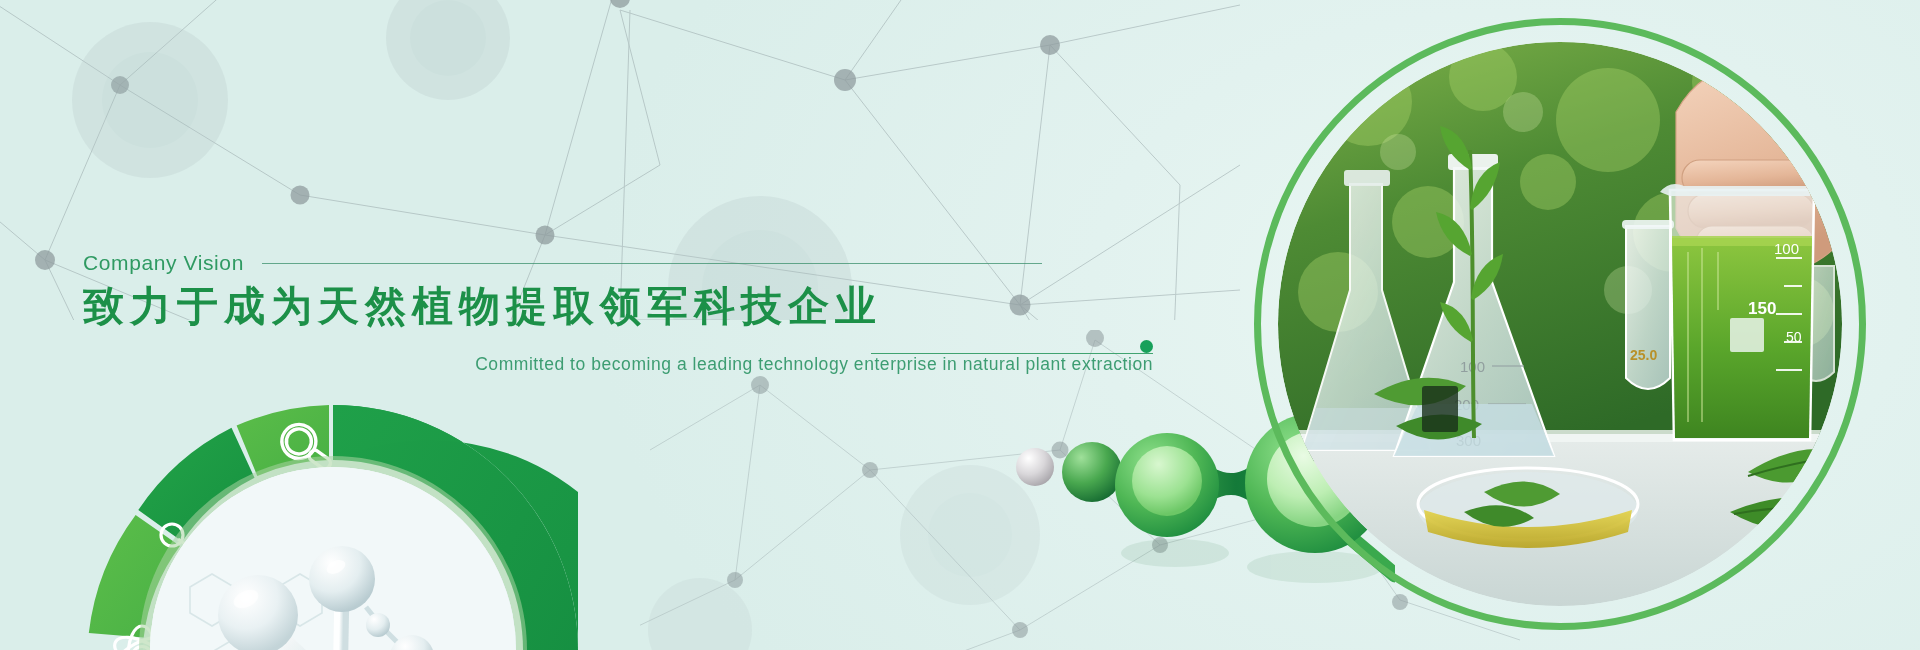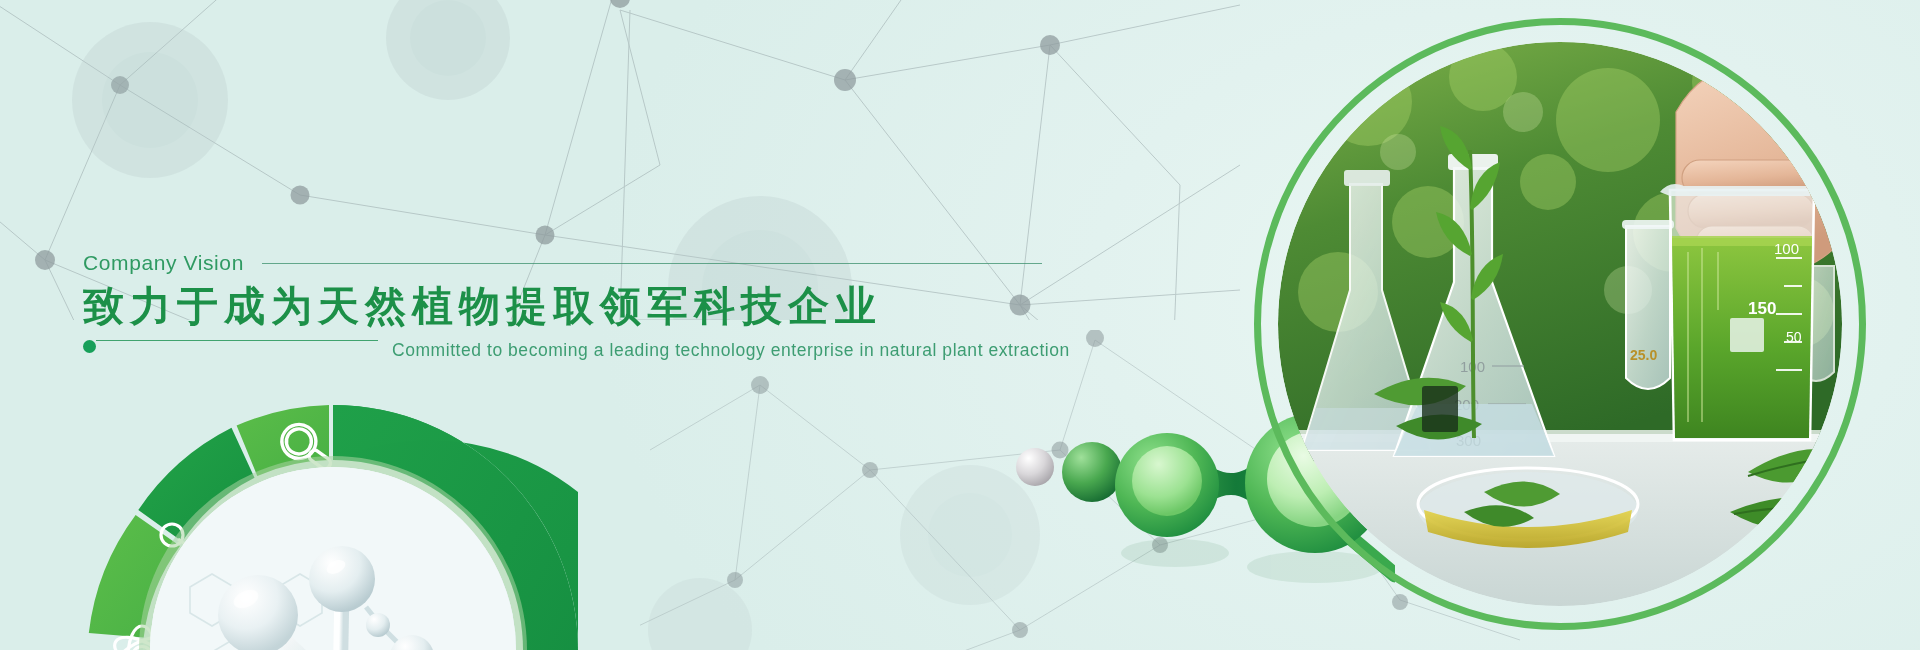--- a/index.html
+++ b/index.html
@@ -44,22 +44,22 @@
     margin-top:8px;
     font-family:"Liberation Serif", serif;
     font-weight:700;
     font-size:41px;
     line-height:1.12;
     letter-spacing:6px;
     color:#1c9048;
     white-space:nowrap;
   }
   .sub-row{
-    display:flex; align-items:flex-start; gap:0px;
-    margin-top:10px; height:22px;
+    display:flex; align-items:flex-end; gap:0px;
+    margin-top:10px; height:22px;flex-direction:column;
   }
   .sub-dot{
     width:13px; height:13px; border-radius:50%;
     background:#17a05a; flex:0 0 auto;
   }
   .sub-line{
     width:282px; height:1px; background:#2f9a62; flex:0 0 auto; opacity:.9;
   }
   .subtitle{
     margin-left:14px;

